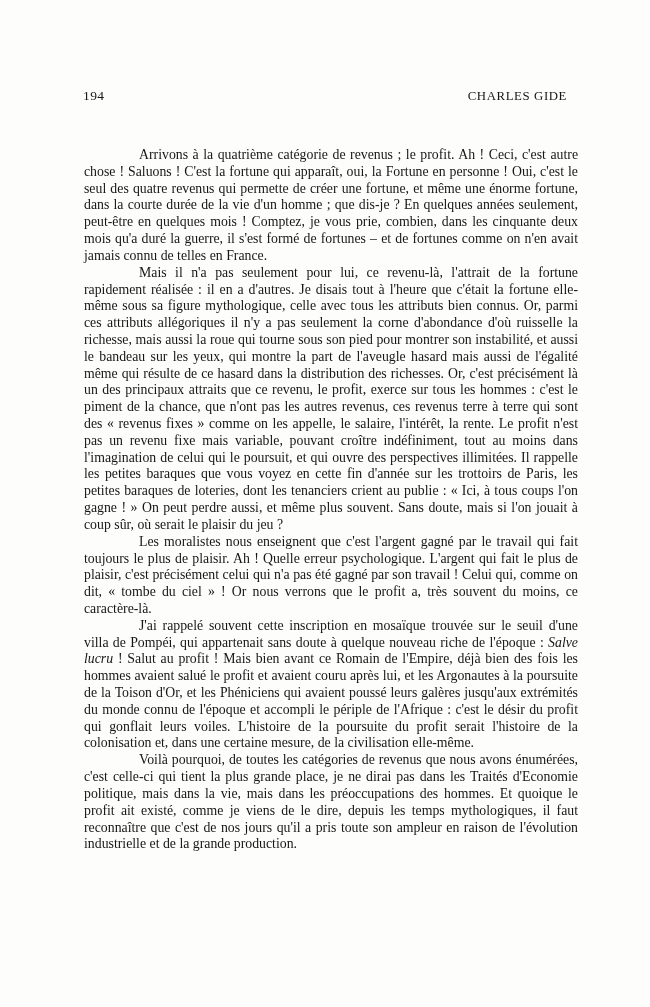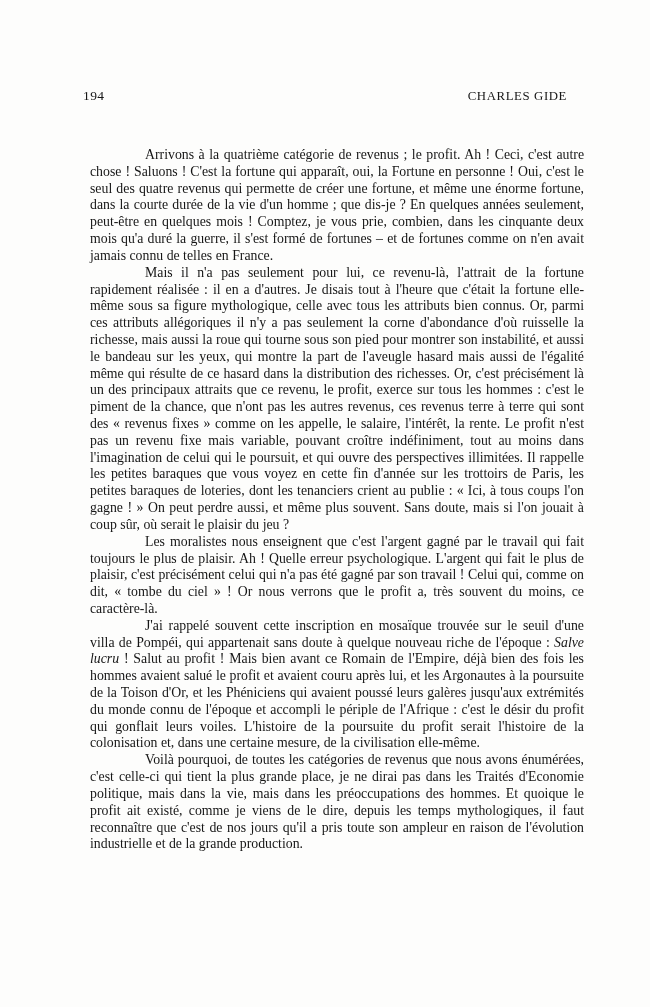--- a/index.html
+++ b/index.html
@@ -31,21 +31,21 @@
     letter-spacing: 0.4px;
   }
   .running-title {
     font-size: 12.8px;
     letter-spacing: 0.6px;
     text-align: right;
   }
   .body-text {
     position: absolute;
     top: 147px;
-    left: 90px;
+    left: 84px;
     width: 494px;
     font-size: 13.8px;
     line-height: 16.82px;
     text-align: justify;
     text-justify: inter-word;
   }
   .par {
     margin: 0;
     padding: 0;
     text-indent: 55px;

